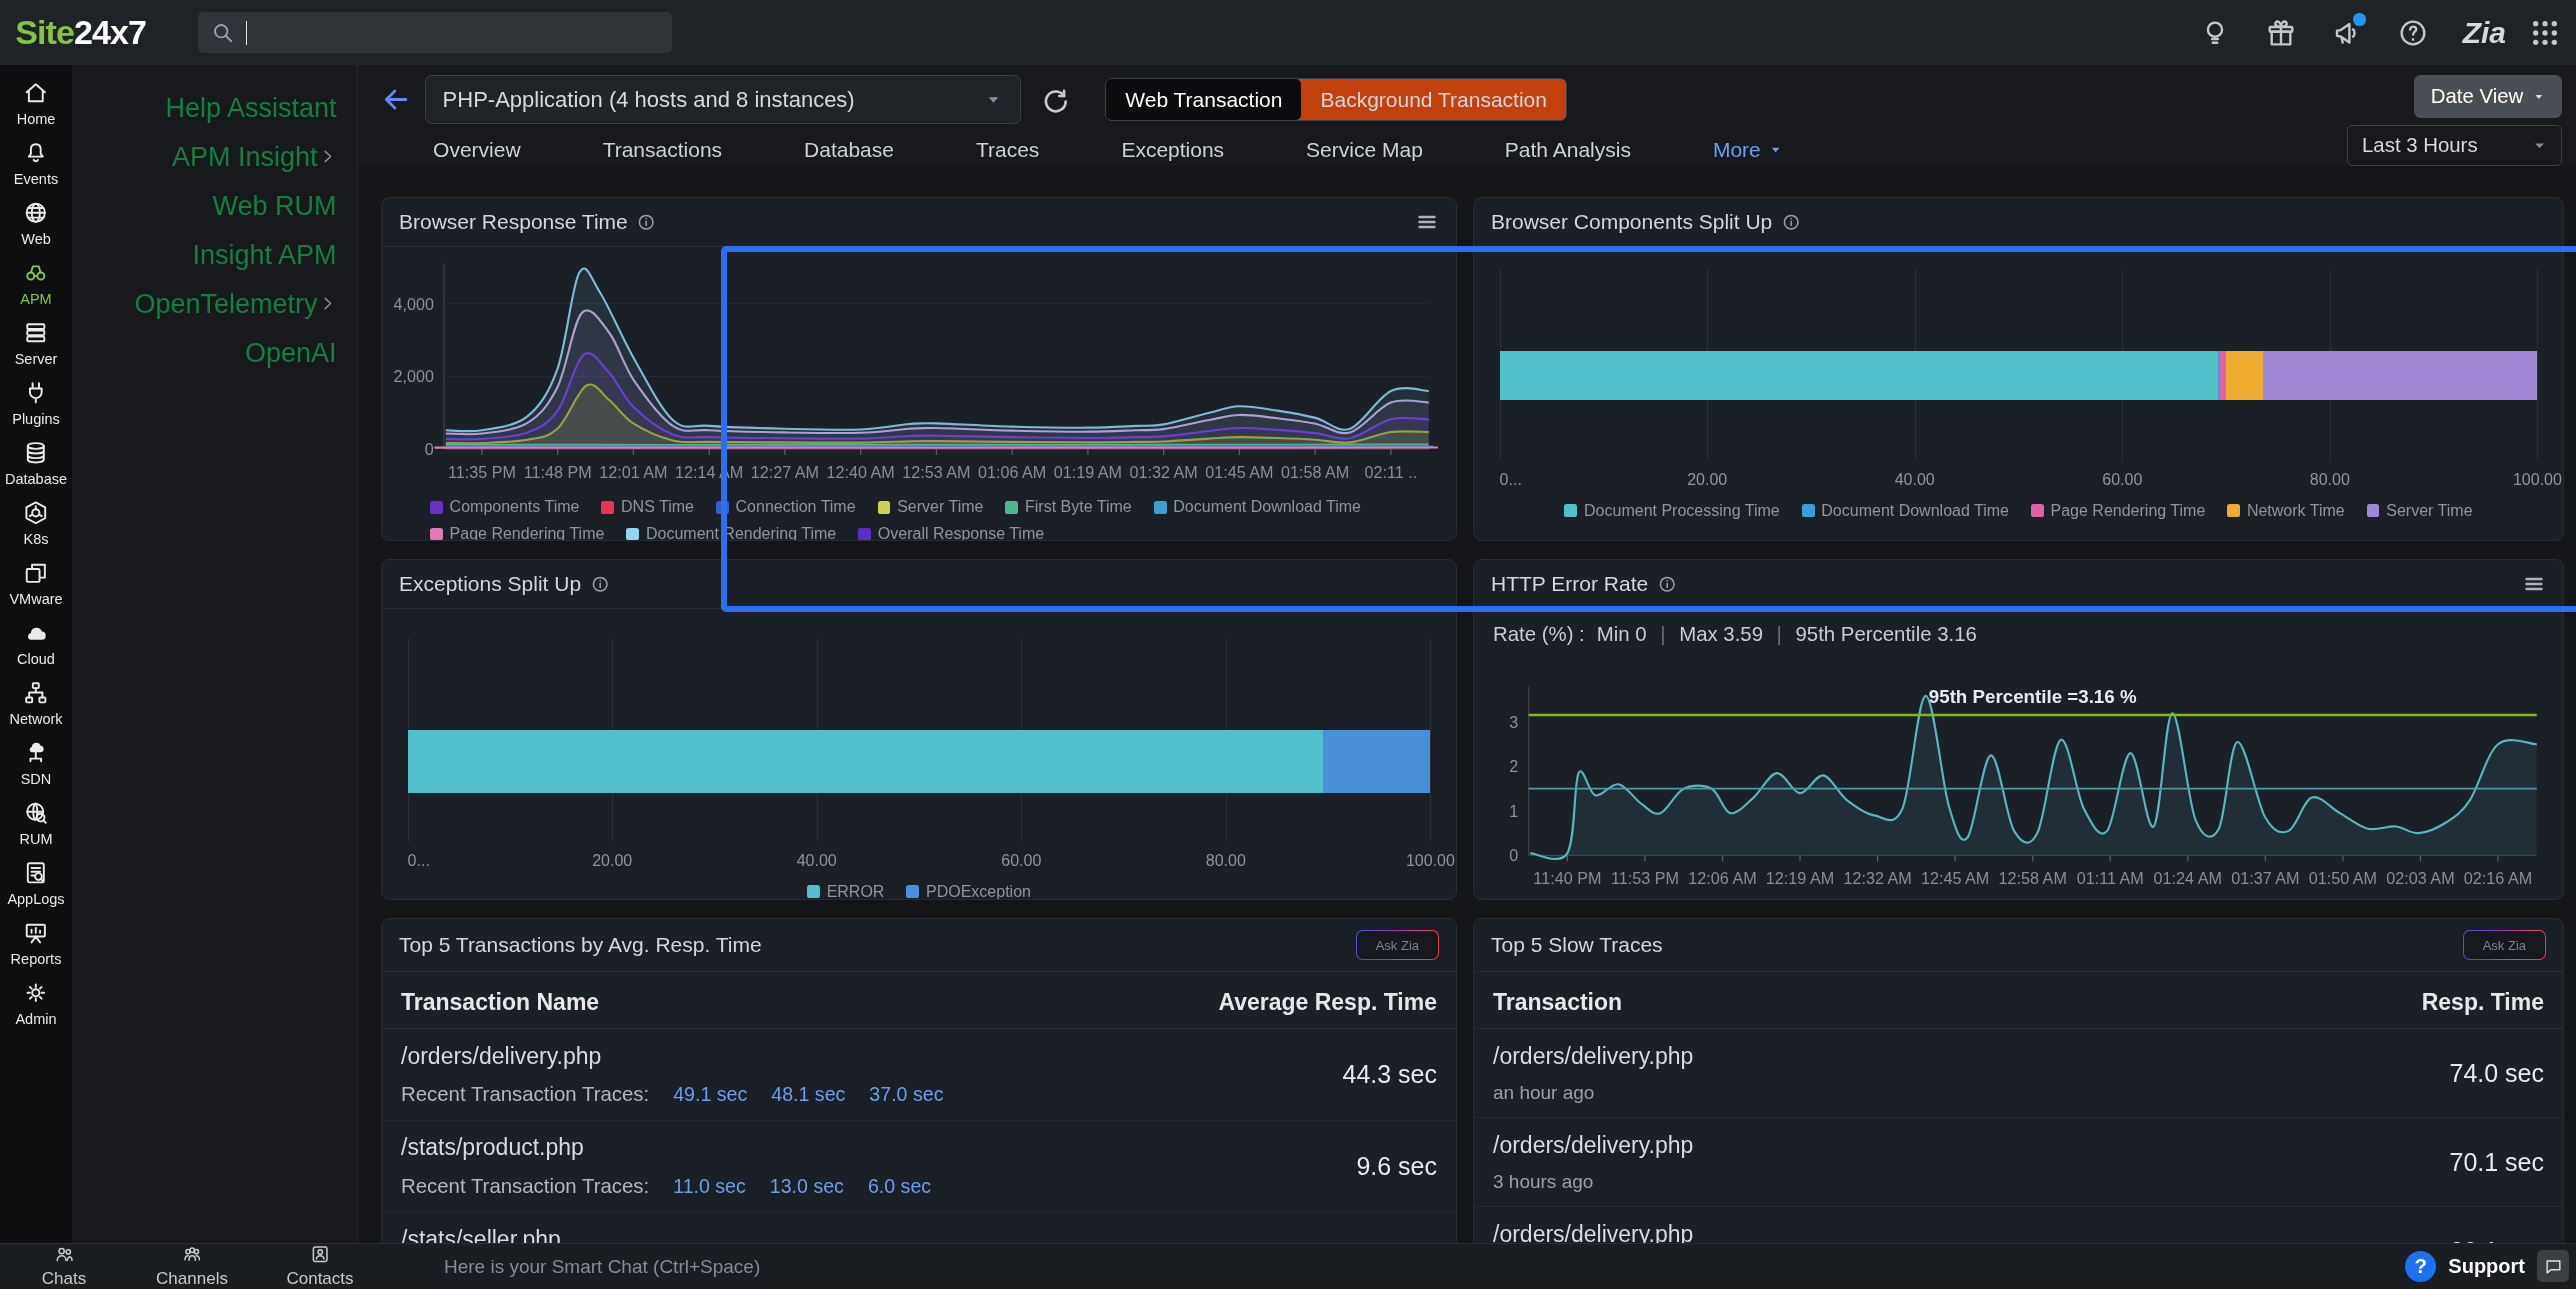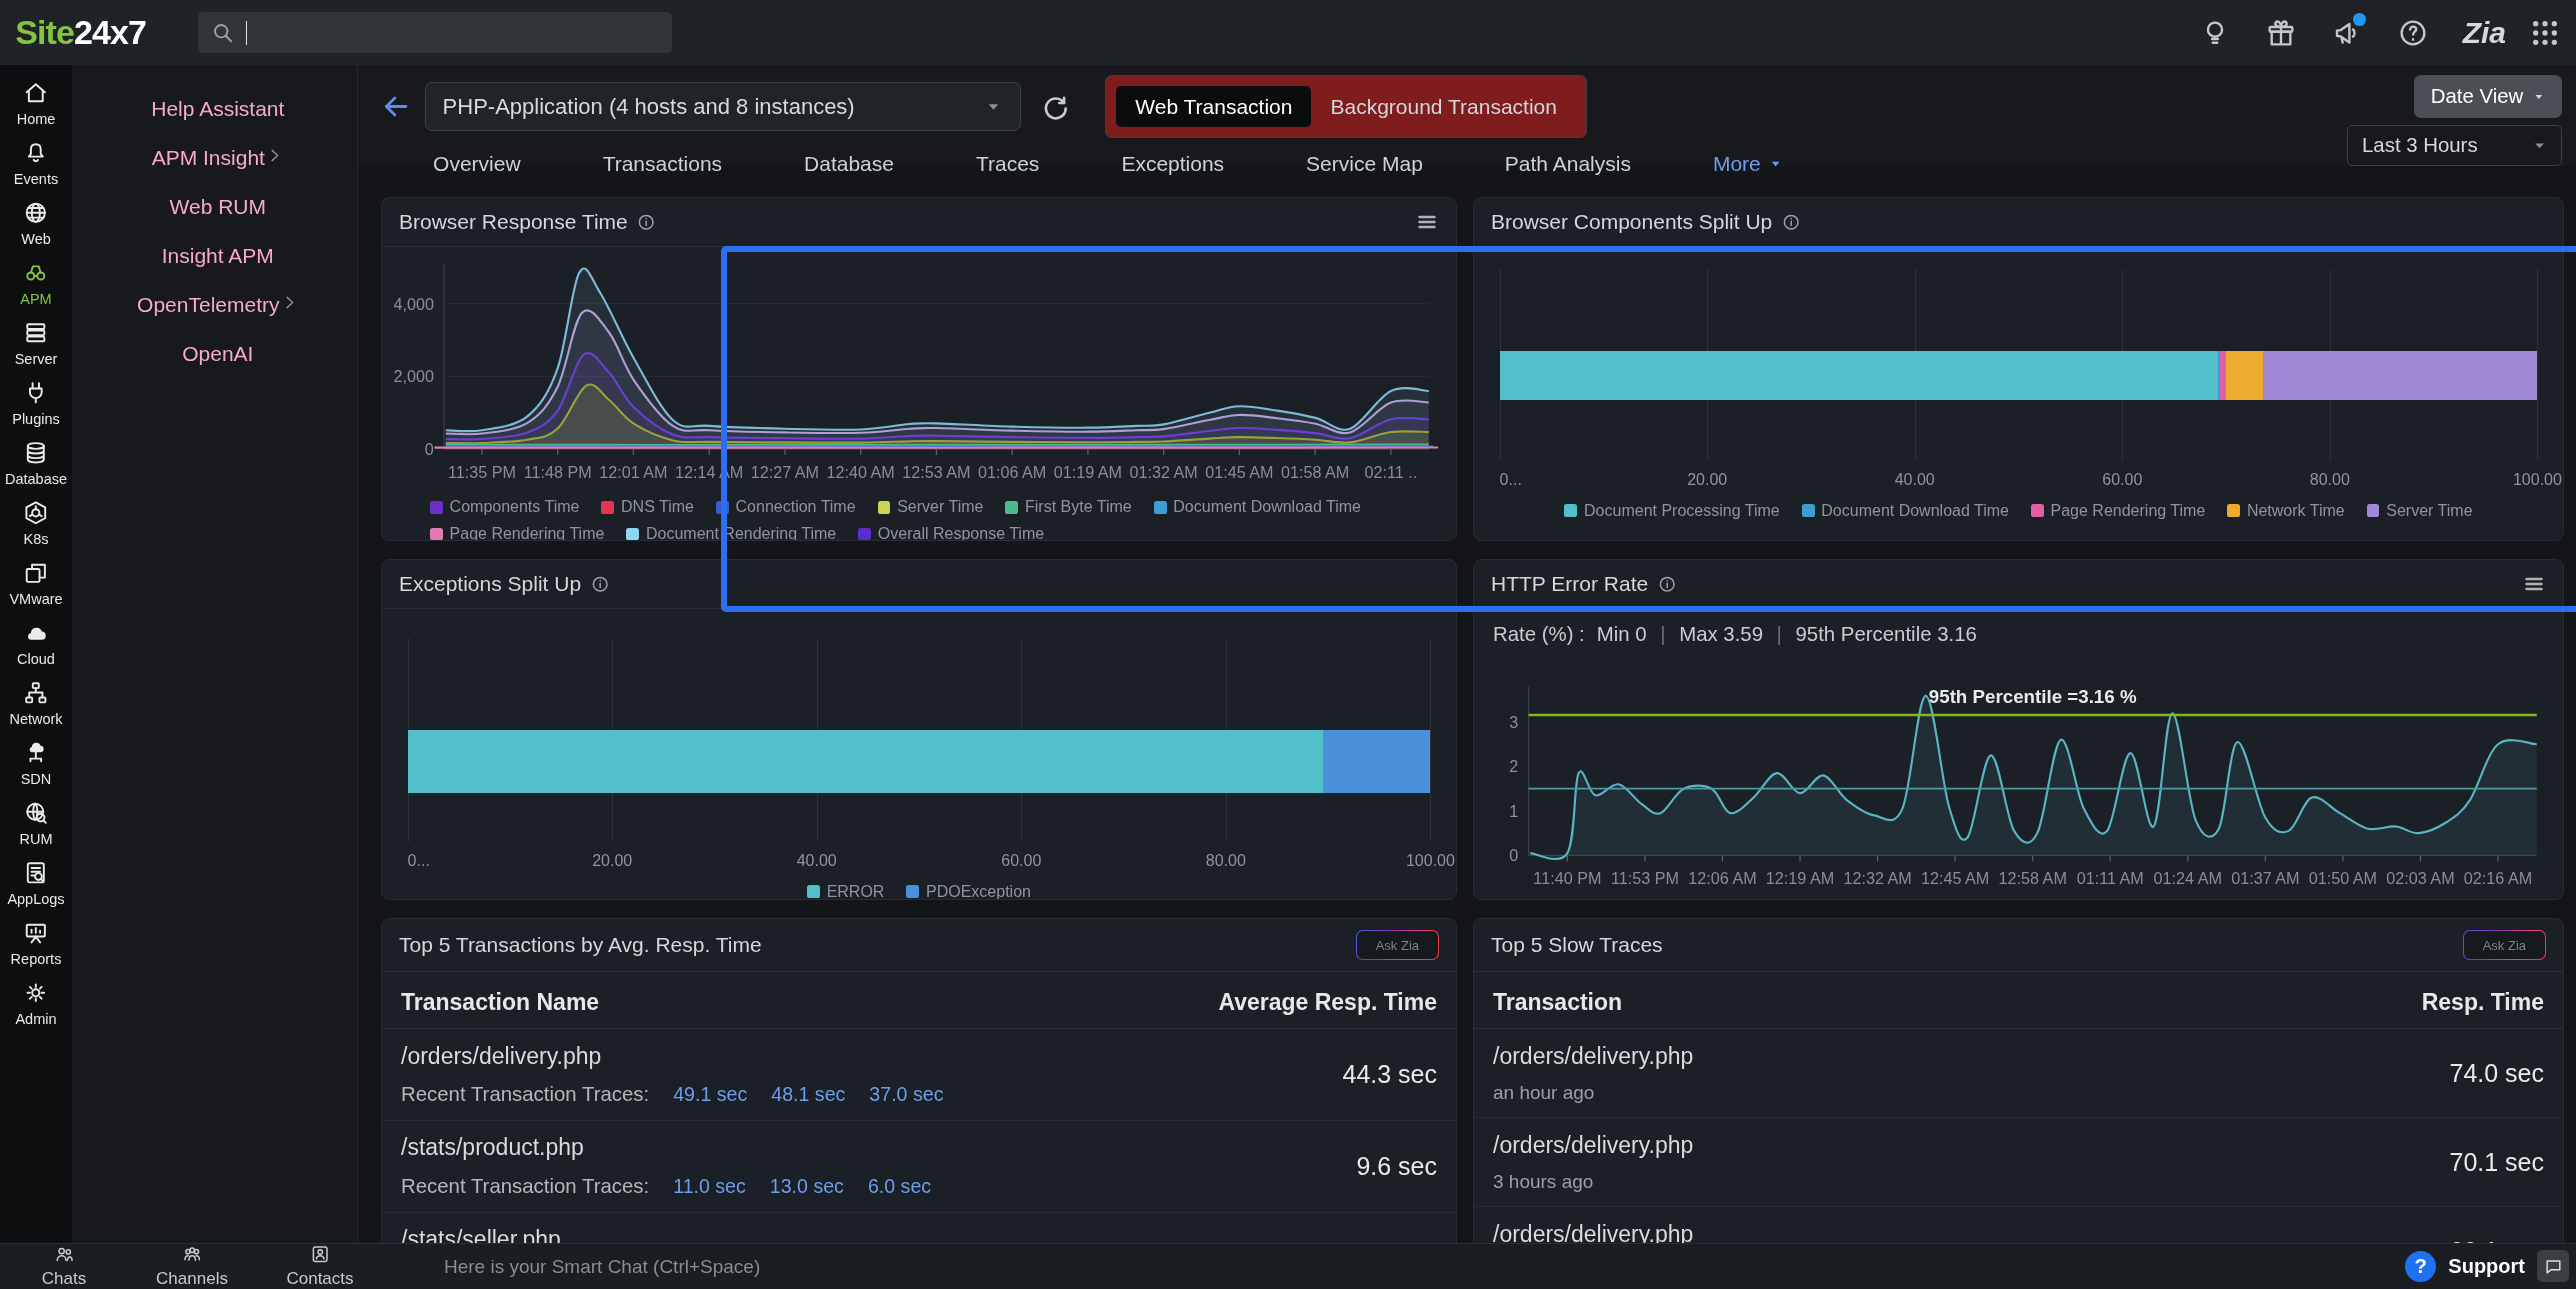--- a/index.html
+++ b/index.html
@@ -23,35 +23,35 @@
   
   .app { display:flex; height:1225px; }
   .rail { width:72px; background:#0c0e10; padding-top:8.5px; flex:none; }
   .rail-item { height:60px; display:flex; flex-direction:column; align-items:center; justify-content:center;
     color:#e8eaec; cursor:pointer; }
   .rail-item svg { width:25.6px; height:25.6px; }
   .rail-item .lbl { font-size:14.5px; margin-top:3.4px; }
   .rail-item.active { color:#84c440; }
 
   .sidenav { width:286px; background:#17191d; padding-top:19px; flex:none; border-right:0.9px solid #24272c; }
-  .snav-item { height:49px; display:flex; align-items:center; justify-content:center;
-    padding:0 20.4px 0 27px; font-size:21px; color:#f9a8d4; cursor:pointer; }
+  .snav-item { height:49px; display:flex; align-items:center; justify-content:flex-end;
+    padding:0 20.4px 0 27px; font-size:27px; color:#15803d; cursor:pointer; }
   .snav-item svg { width:19px; height:19px; color:#8b9197; }
 
   .main { flex:1; background:#131518; position:relative; }
   .hdr { position:relative; height:101px; background:#17191d; padding:10.2px 0 0 22px; }
   .hdr-row1 { display:flex; align-items:center; gap:13.6px; }
   .back { width:31px; height:31px; color:#5f8bef; cursor:pointer; }
   .back svg { width:31px; height:31px; }
   .selector { width:596px; height:49px; background:#202428; border:1.7px solid #3c4147; border-radius:6.8px;
     display:flex; align-items:center; justify-content:space-between; padding:0 17px; font-size:22px; color:#d7dadd; cursor:pointer; }
   .selector svg { width:19px; height:19px; color:#8b9096; }
   .refresh { width:32px; height:32px; color:#c6cad0; cursor:pointer; margin-left:5.1px; }
   .refresh svg { width:32px; height:32px; }
-  .toggle { display:flex; border:1.7px solid #3c4147; border-radius:6.8px; background:#7f1d1d; padding:10px; margin-left:20.4px; }
+  .toggle { display:flex; border:1.7px solid #3c4147; border-radius:6.8px; background:#c2410c; padding:0; margin-left:20.4px; }
   .tgl-btn { font-size:21px; color:#d3d6db; padding:8.5px 19px; border-radius:5.1px; cursor:pointer; white-space:nowrap; }
   .tgl-btn.active { background:#0b0c0e; color:#ffffff; }
   .nav { display:flex; gap:34px; margin-top:13.6px; padding-left:5.1px; }
   .nav-item { font-size:21px; color:#ced2d7; cursor:pointer; display:flex; align-items:center; gap:6.8px;margin-left:48px; }
   .nav-item.more { color:#6d9eeb; }
   .nav-item svg { width:15.3px; height:15.3px; }
   .dateview { position:absolute; right:13.6px; top:10.2px; height:43px; background:#4a4f55; border-radius:6.8px;
     color:#fff; font-size:20.4px; display:flex; align-items:center; gap:8.5px; padding:0 17px; cursor:pointer; }
   .dateview svg { width:13.6px; height:13.6px; color:#d9dcdf; }
   .timerange { position:absolute; right:13.6px; top:60px; width:215px; height:41px; border:1.7px solid #3c4147;

